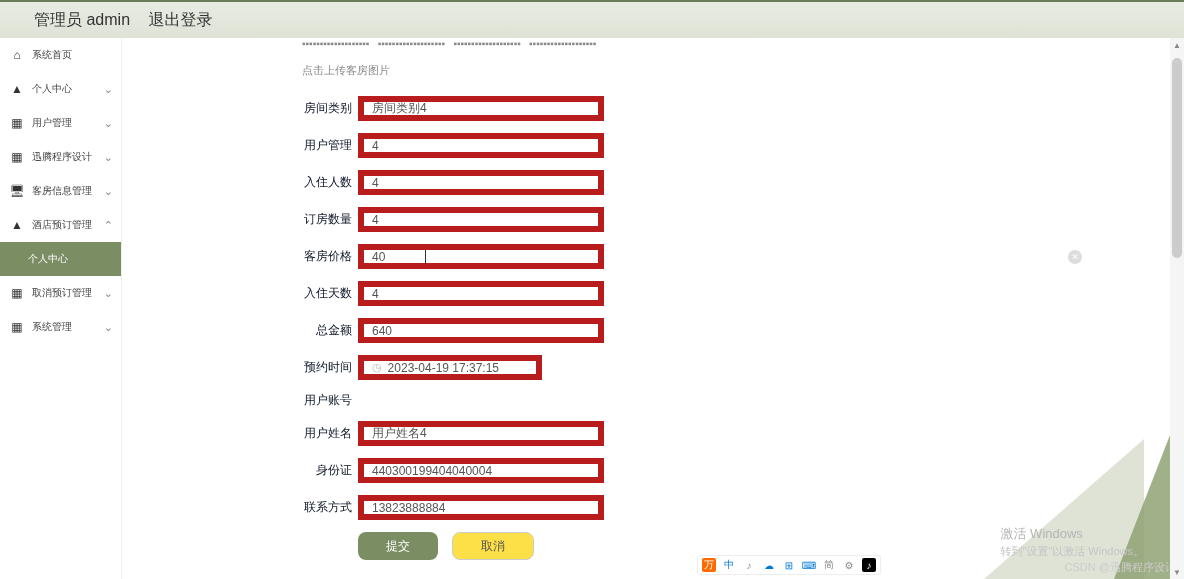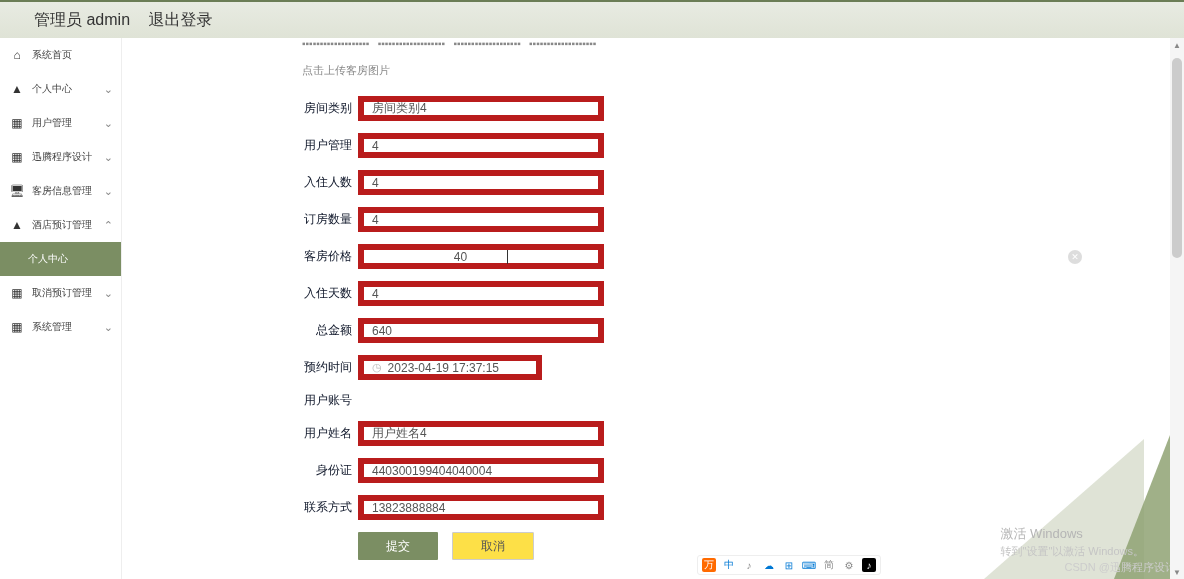--- a/index.html
+++ b/index.html
@@ -20,21 +20,21 @@
 .dashline { margin-left: 0; margin-top: 0; color: #888; font-size: 10px; letter-spacing: 0px; white-space: nowrap; overflow: hidden; }
 .upload-tip { font-size: 11px; color: #888; margin: 14px 0 18px 0; cursor: pointer; }
 .form-row { display: flex; align-items: center; margin-bottom: 12px; }
 .form-label { width: 50px; text-align: right; font-size: 12px; color: #0f172a; margin-right: 6px; }
 .form-input { height: 25px; border: 6px solid #b91c1c; padding: 0 8px; font-size: 12px; color: #555; background: #fff; }
 .w246 { width: 246px; }
 .w184 { width: 184px; }
 .date-input { display: flex; align-items: center; }
 .date-icon { color: #bbb; margin-right: 6px; font-size: 11px; }
 .btn-row { display: flex; margin-left: 56px; margin-top: 4px; }
-.btn { height: 28px; padding: 0 28px; font-size: 12px; display: inline-flex; align-items: center; justify-content: center; cursor: pointer; border-radius: 1px; }
+.btn { height: 28px; padding: 0 28px; font-size: 12px; display: inline-flex; align-items: center; justify-content: center; cursor: pointer; border-radius: 8px; }
 .btn-primary { background: #7b8e63; color: #fff; border: none; margin-right: 14px; }
 .btn-default { background: #fde047; color: #555; border: 1px solid #ccc; }
 .clear-icon { position: absolute; right: 102px; top: 250px; width: 14px; height: 14px; border-radius: 50%; background: #ddd; color: #fff; font-size: 9px; display: flex; align-items: center; justify-content: center; cursor: pointer; }
 .side-tab { position: absolute; right: 0; top: 278px; width: 14px; height: 30px; background: #333; border-radius: 3px 0 0 3px; display: flex; align-items: center; justify-content: center; color: #aaa; font-size: 10px; cursor: pointer; }
 .deco-shape1 { position: absolute; right: 40px; bottom: 0; width: 160px; height: 140px; background: #c9d1ba; clip-path: polygon(0 100%, 100% 0, 100% 100%); opacity: 0.6; }
 .deco-shape2 { position: absolute; right: 0; bottom: 0; width: 70px; height: 180px; background: #8fa273; clip-path: polygon(0 100%, 100% 0, 100% 100%); opacity: 0.85; }
 .watermark { position: absolute; right: 40px; bottom: 20px; color: #bbb; font-size: 13px; line-height: 1.4; pointer-events: none; }
 .watermark .t1 { color: #b5b5b5; }
 .watermark .t2 { font-size: 11px; color: #c5c5c5; }
 .csdn { position: absolute; right: 8px; bottom: 4px; font-size: 11px; color: #ccc; }
@@ -123,21 +123,21 @@
   <div class="form-row">
     <div class="form-label">入住人数</div>
     <input class="form-input w246" value="4" style="">
   </div>
   <div class="form-row">
     <div class="form-label">订房数量</div>
     <input class="form-input w246" value="4" style="">
   </div>
   <div class="form-row">
     <div class="form-label">客房价格</div>
-    <div class="form-input w246" style="display:flex;align-items:center;position:relative;justify-content:center;">
+    <div class="form-input w246" style="display:flex;align-items:center;position:relative;">
       <span>40</span>
       <span class="text-cursor"></span>
     </div>
   </div>
   <div class="form-row">
     <div class="form-label">入住天数</div>
     <input class="form-input w246" value="4" style="">
   </div>
   <div class="form-row">
     <div class="form-label">总金额</div>

